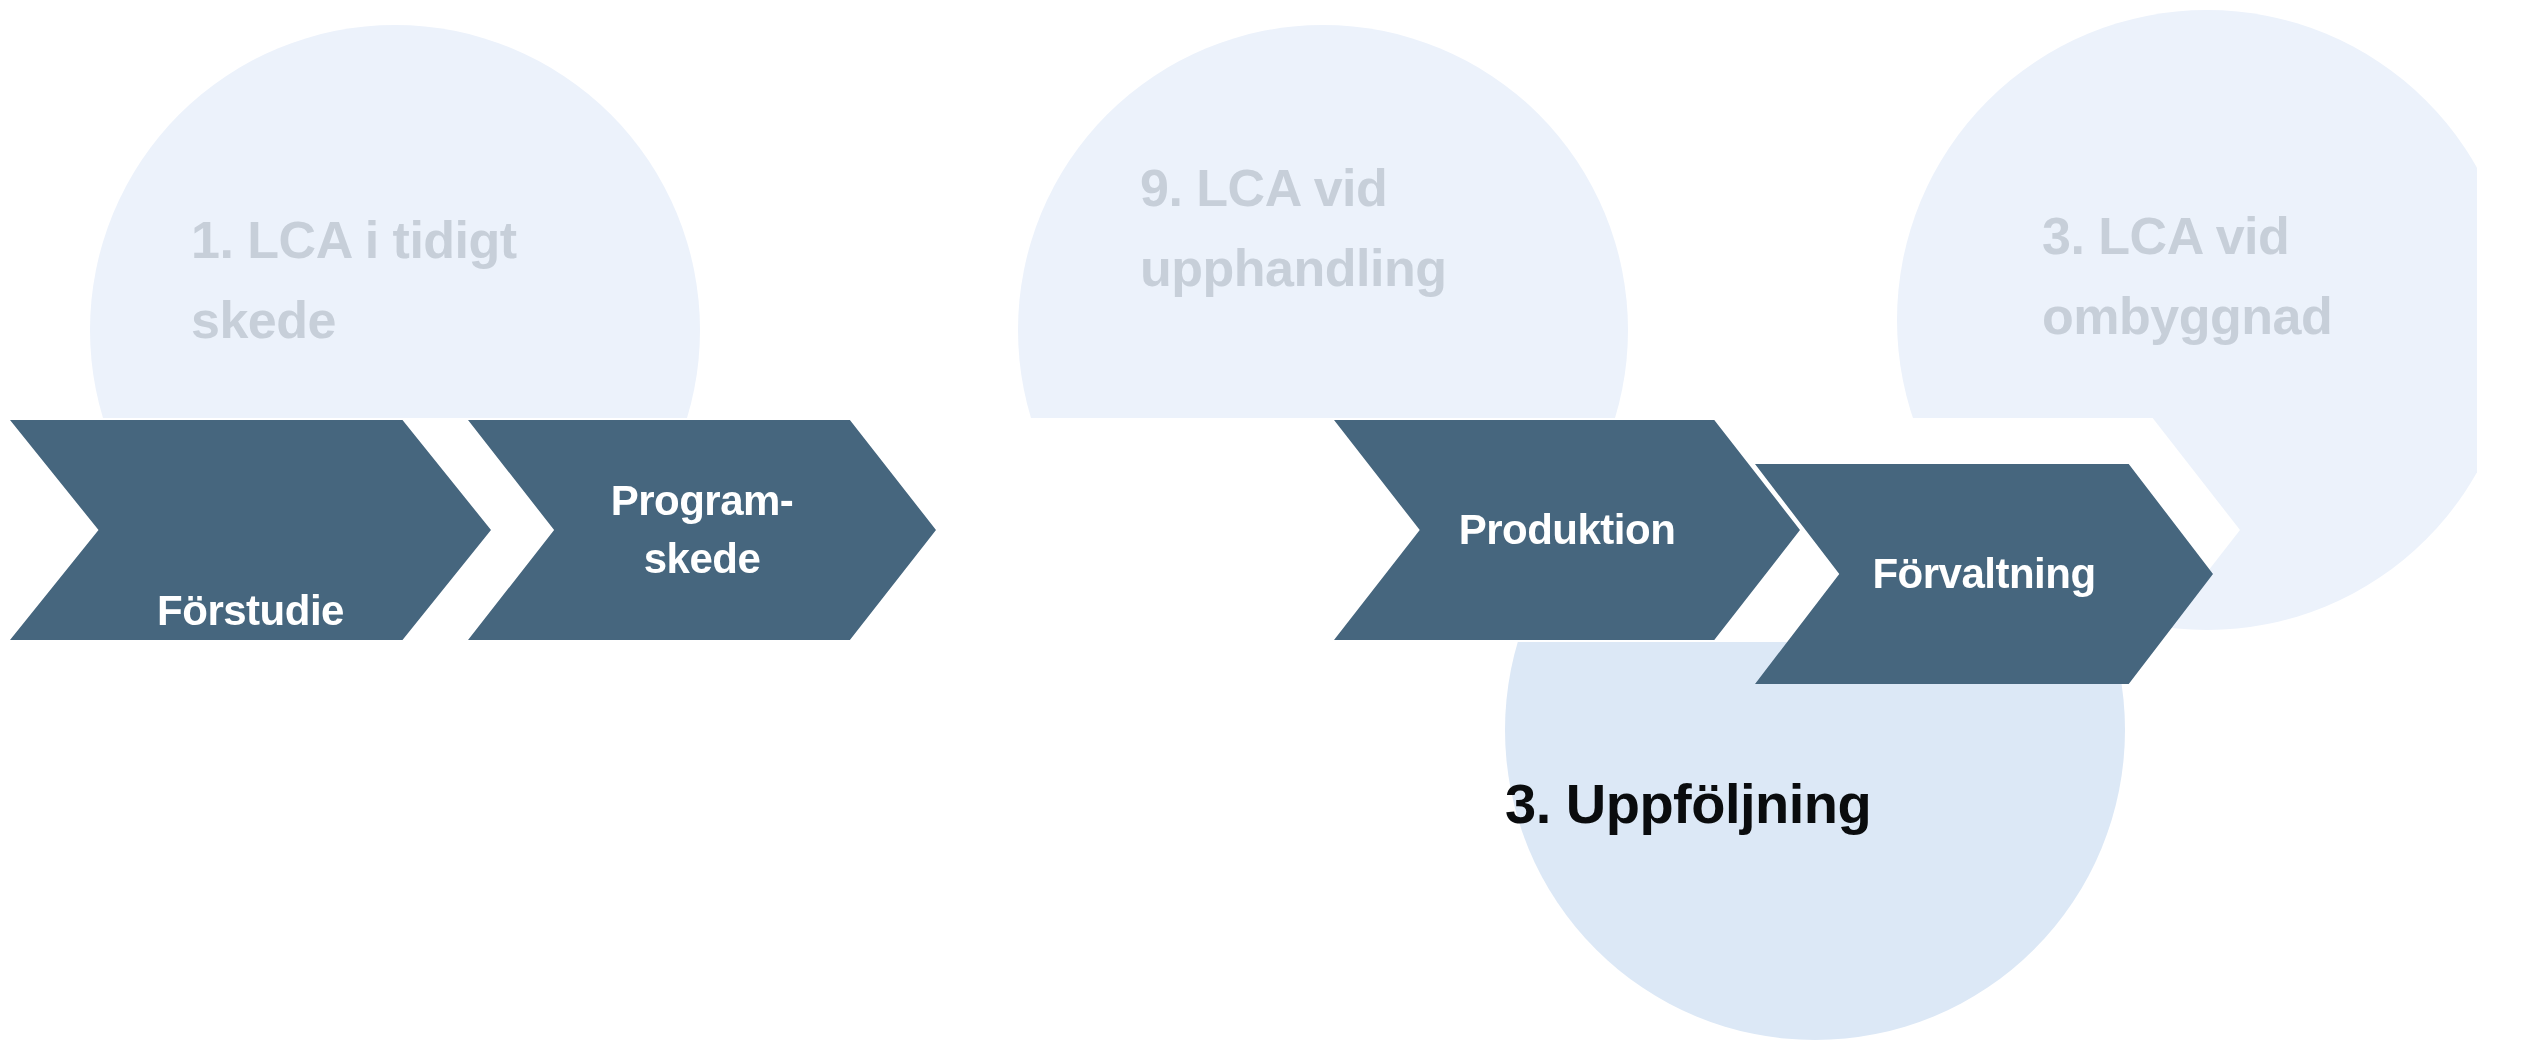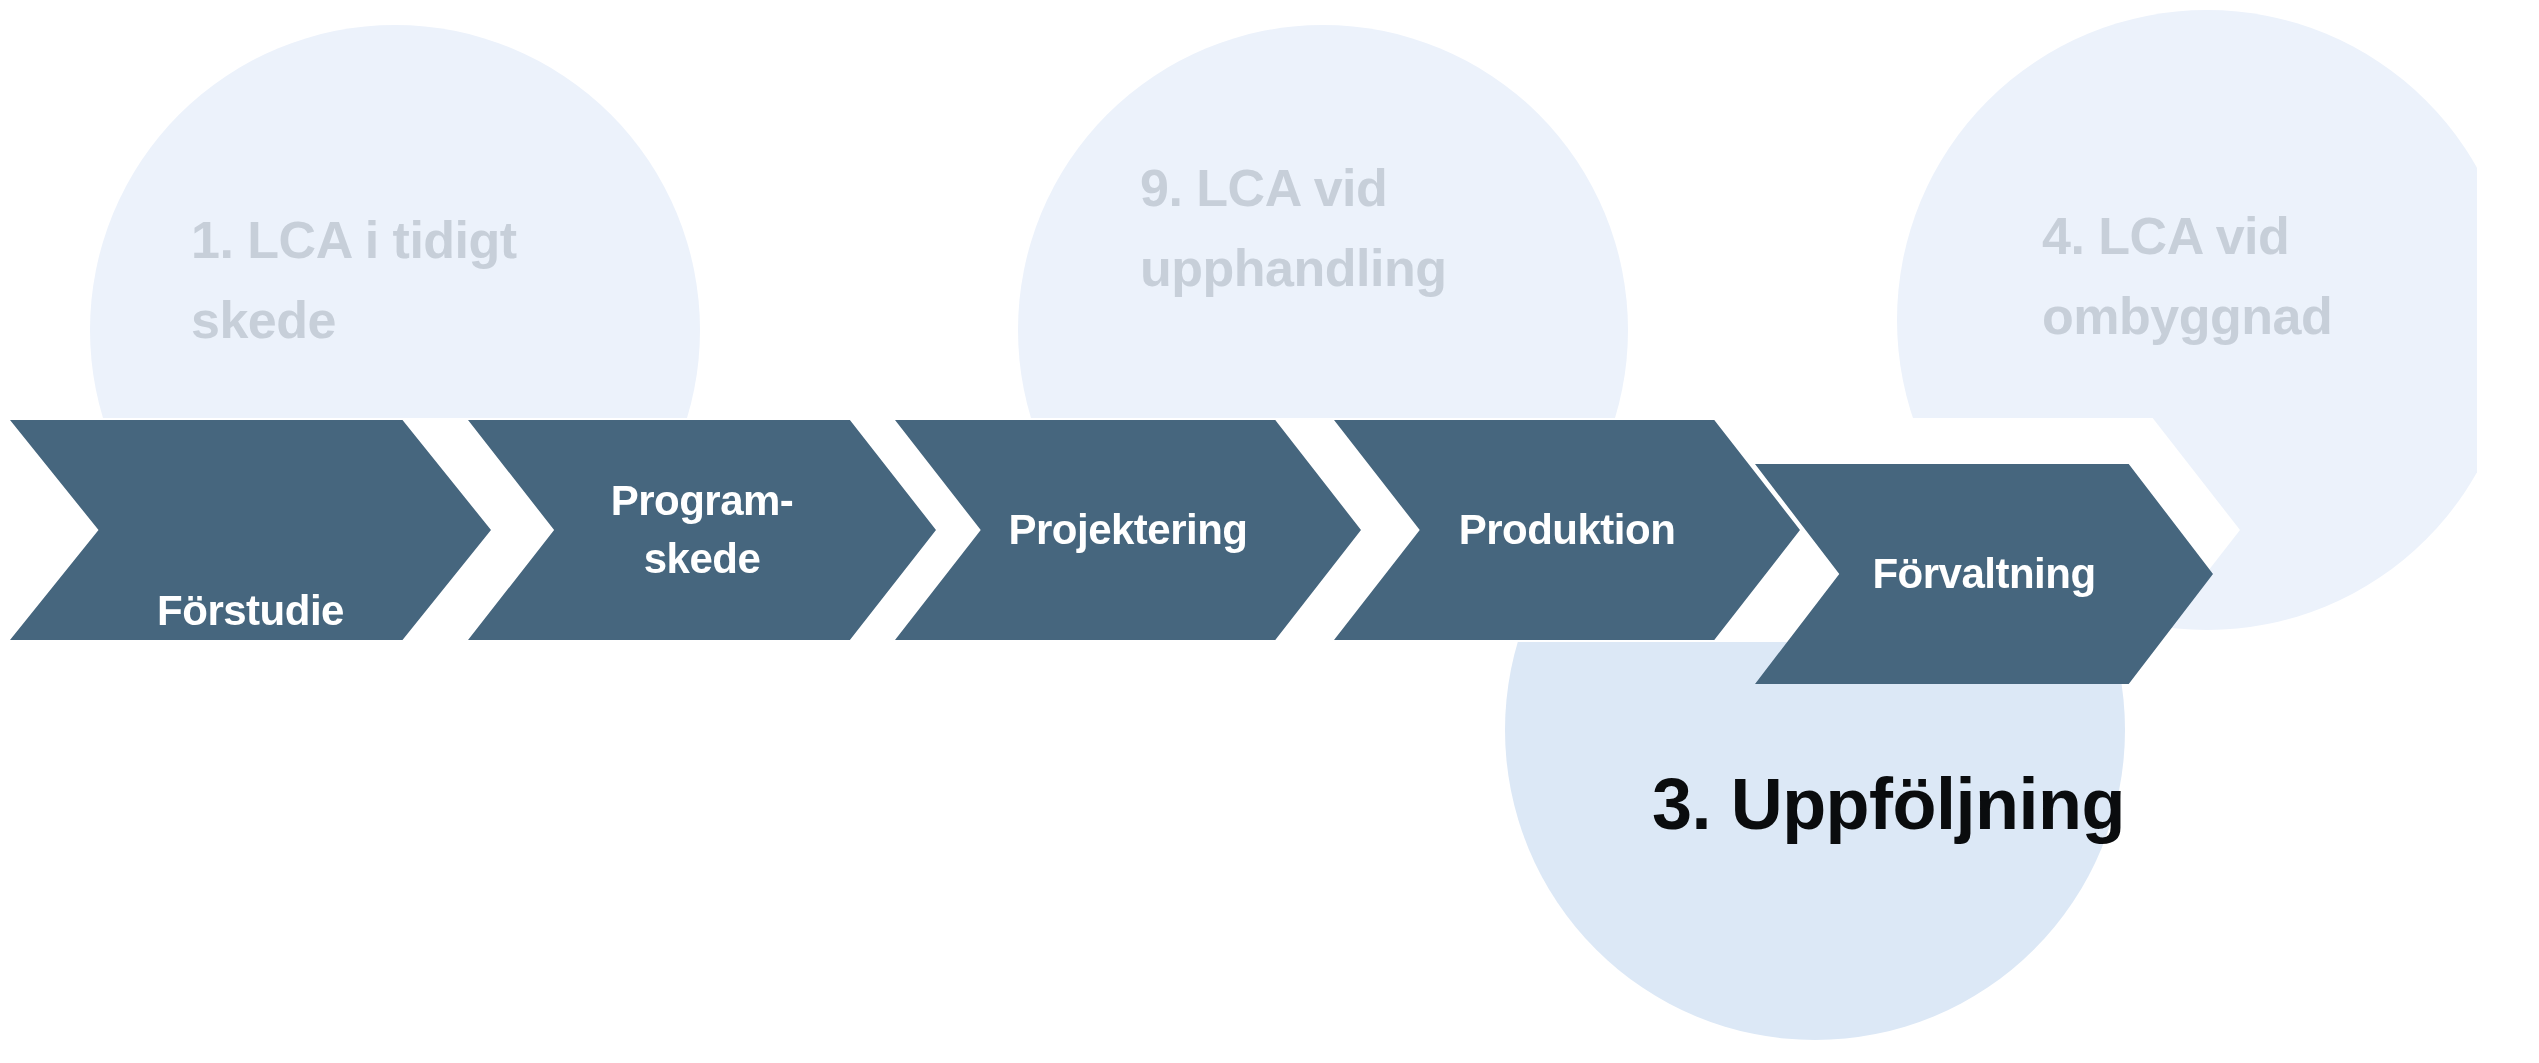--- a/index.html
+++ b/index.html
@@ -35,22 +35,22 @@
     letter-spacing: -0.5px;
     color: var(--milestone_text_muted, #C7CFD9);
     white-space: nowrap;
   }
   .circle-label span { display: block; }
   .label-1 { left: 191px;  top: 200px; }
   .label-2 { left: 1140px; top: 148px; }
   .label-4 { left: 2042px; top: 196px; }
   .label-3 {
     left: 1505px; top: 772px; width: 620px;
-    text-align: right;
-    font-size: 72px;
+    text-align: left;
+    font-size: 56px;
     line-height: 64px;
     color: var(--milestone_text_highlight, #0A0C0E);
   }
 
   
   .band-backdrop {
     position: absolute;
     left: 0; top: 418px;
     width: 2240px; height: 224px;
     background: #ffffff;
@@ -94,39 +94,36 @@
 
   <div class="circle-label label-1">
     <span>1. LCA i tidigt</span>
     <span>skede</span>
   </div>
   <div class="circle-label label-2">
     <span>9. LCA vid</span>
     <span>upphandling</span>
   </div>
   <div class="circle-label label-4">
-    <span>4. LCA vid</span>
+    <span>3. LCA vid</span>
     <span>ombyggnad</span>
   </div>
   <div class="circle-label label-3">
     <span>3. Uppföljning</span>
   </div>
 
   <div class="band-backdrop"></div>
 
   <div class="chevron a1">
     <span>Förstudie</span>
   </div>
   <div class="chevron a2">
     <span>Program-</span>
     <span>skede</span>
   </div>
-  <div class="chevron a3">
-    <span>Projektering</span>
-  </div>
   <div class="chevron a4">
     <span>Produktion</span>
   </div>
   <div class="chevron a5">
     <span>Förvaltning</span>
   </div>
 
 </div>
 
 </body></html>

